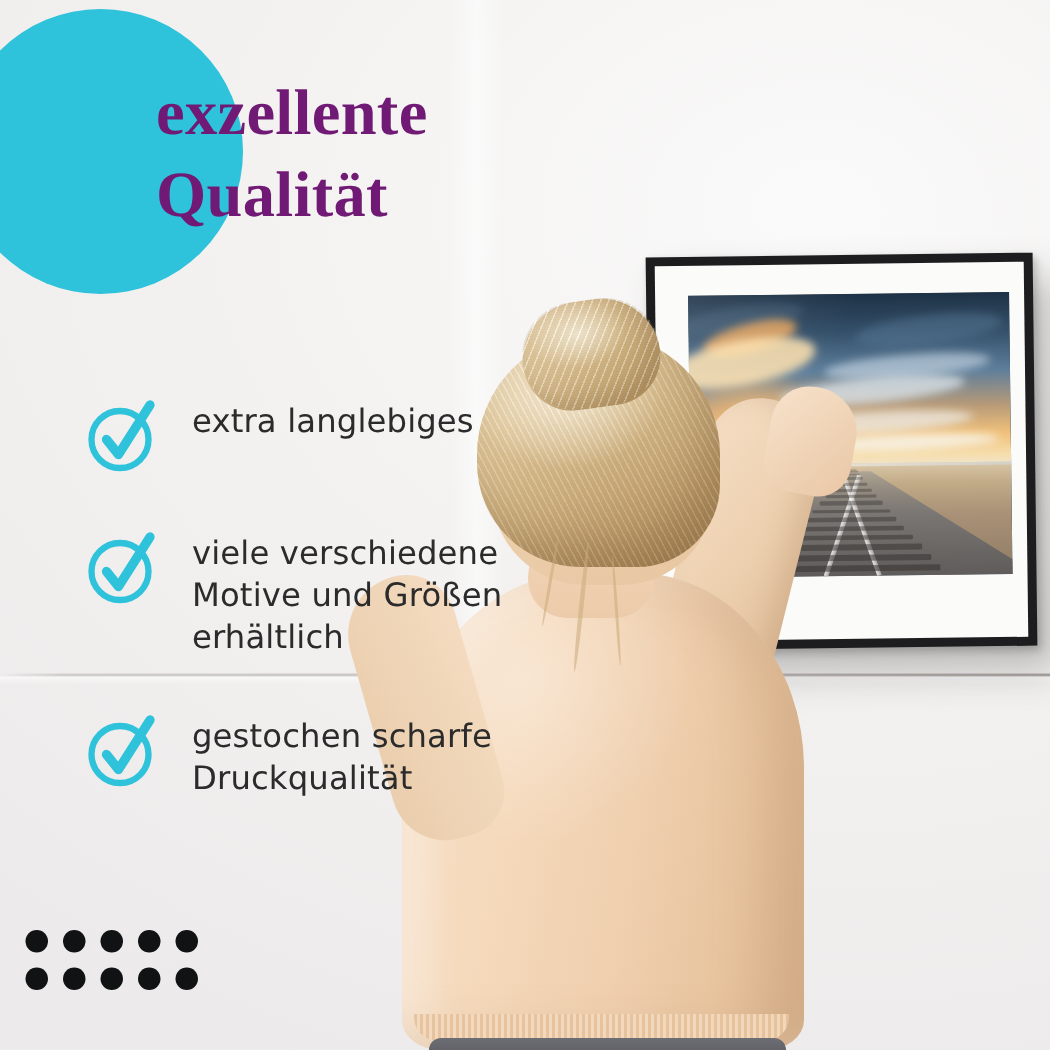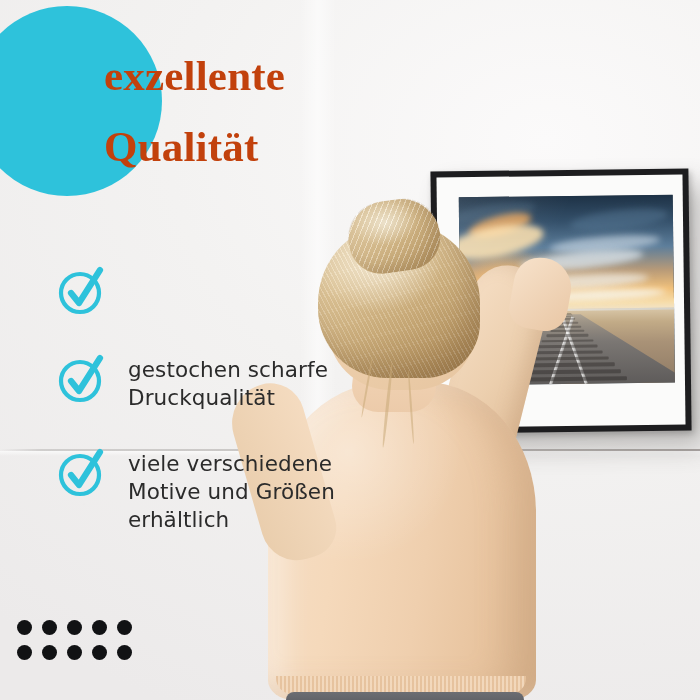--- a/index.html
+++ b/index.html
@@ -198,24 +198,24 @@
   .blob{
     position:absolute;left:-28px;top:6px;width:190px;height:190px;
     border-radius:50%;
   }
   .headline{
     position:absolute;left:104px;top:48px;width:300px;
     font-family:"Liberation Serif", serif;
     font-weight:700;
     font-size:43px;
     line-height:55px;
-    color:#c2410c;
+    color:#701a75;
     letter-spacing:.2px;
   }
-  .headline .l2{display:block;margin-top:16px;}
+  .headline .l2{display:block;}
 
   
   .features{position:absolute;left:56px;top:264px;width:330px;}
   .feature{position:relative;display:flex;align-items:flex-start;margin-bottom:34px;}
   .feature .ic{width:52px;flex:0 0 52px;margin-top:2px;}
   .feature .ic svg{display:block;width:52px;height:52px;overflow:visible;}
   .feature .txt{
     font-family:"DejaVu Sans", sans-serif;
     font-size:21.5px;
     line-height:28px;
@@ -315,48 +315,48 @@
   <div class="features">
 
     <div class="feature">
       <span class="ic">
         <svg viewBox="0 0 52 52" aria-hidden="true">
           <circle cx="24" cy="27" r="19" fill="none" stroke="#2ec2db" stroke-width="4.2"></circle>
           <path d="M15 27 L23 37 L44 4" fill="none" stroke="#2ec2db" stroke-width="6.2" stroke-linecap="round" stroke-linejoin="round"></path>
         </svg>
       </span>
       <span class="txt">
-        <br>
+        <span>extra langlebiges</span><br>
       </span>
     </div>
 
     <div class="feature">
       <span class="ic">
         <svg viewBox="0 0 52 52" aria-hidden="true">
           <circle cx="24" cy="27" r="19" fill="none" stroke="#2ec2db" stroke-width="4.2"></circle>
           <path d="M15 27 L23 37 L44 4" fill="none" stroke="#2ec2db" stroke-width="6.2" stroke-linecap="round" stroke-linejoin="round"></path>
         </svg>
       </span>
       <span class="txt">
-        <span>gestochen scharfe</span><br>
-        <span>Druckqualität</span>
+        <span>viele verschiedene</span><br>
+        <span>Motive und Größen</span><br>
+        <span>erhältlich</span>
       </span>
     </div>
 
     <div class="feature">
       <span class="ic">
         <svg viewBox="0 0 52 52" aria-hidden="true">
           <circle cx="24" cy="27" r="19" fill="none" stroke="#2ec2db" stroke-width="4.2"></circle>
           <path d="M15 27 L23 37 L44 4" fill="none" stroke="#2ec2db" stroke-width="6.2" stroke-linecap="round" stroke-linejoin="round"></path>
         </svg>
       </span>
       <span class="txt">
-        <span>viele verschiedene</span><br>
-        <span>Motive und Größen</span><br>
-        <span>erhältlich</span>
+        <span>gestochen scharfe</span><br>
+        <span>Druckqualität</span>
       </span>
     </div>
 
   </div>
 
   <div class="dots" id="dotgrid">
       <div class="dotrow">
         <div class="dot" style="background: rgb(17, 18, 20);"></div>
         <div class="dot" style="background: rgb(17, 18, 20);"></div>
         <div class="dot" style="background: rgb(17, 18, 20);"></div>

